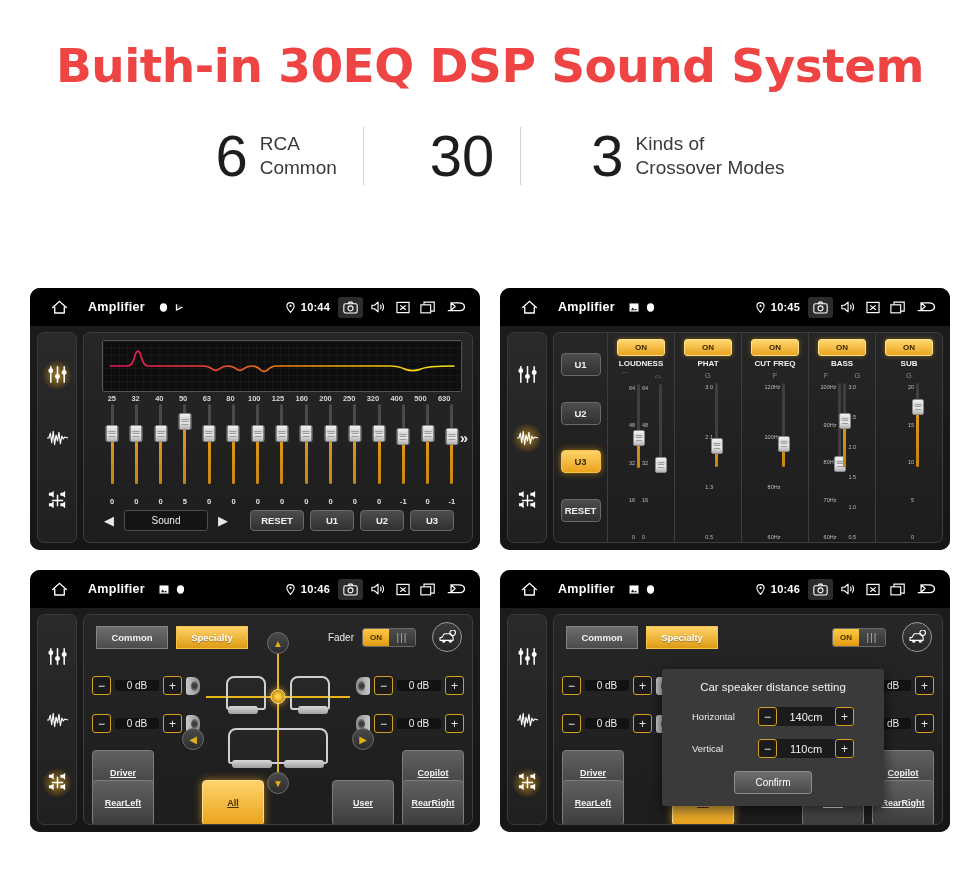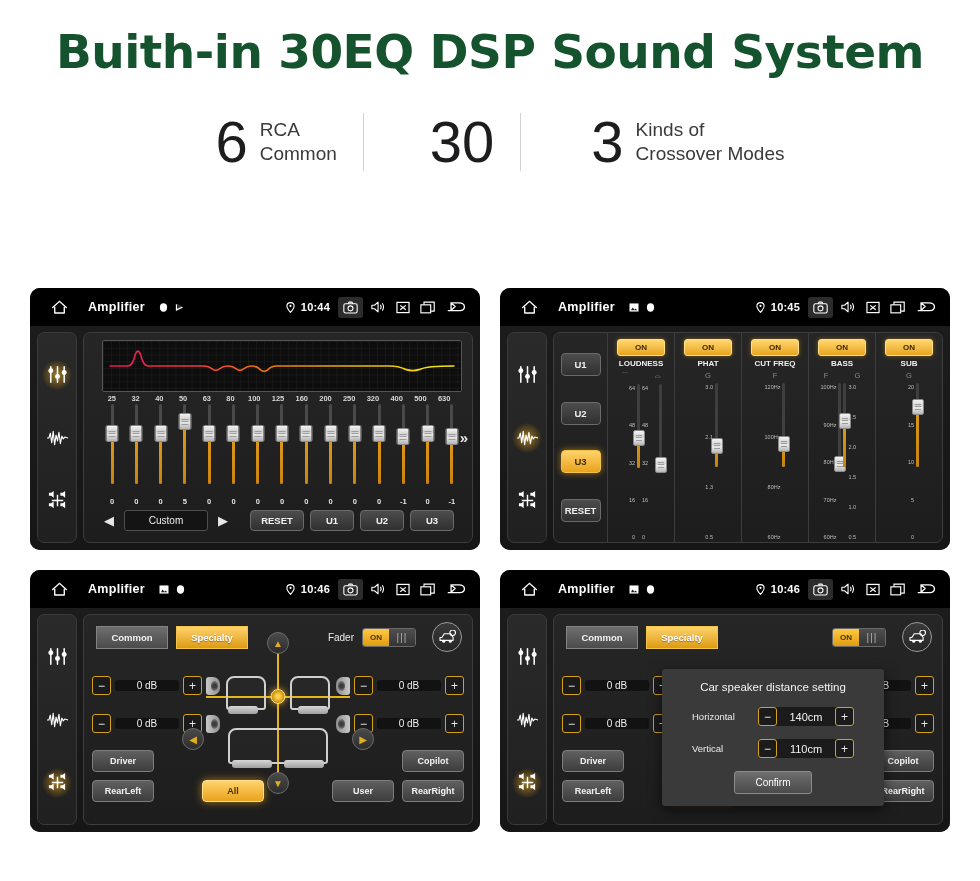--- a/index.html
+++ b/index.html
@@ -7,25 +7,25 @@
     width: 980px; height: 881px;
     background: #ffffff;
     font-family: "Liberation Sans", sans-serif;
     overflow: hidden;
     position: relative;
   }
 
   
   .hero-title {
     text-align: center;
-    color: #14532d;
+    color: #ef4444;
     font-size: 47px;
     font-weight: bold;
     letter-spacing: -0.5px;
-    padding-top: 24px;
+    padding-top: 38px;
     font-family: "DejaVu Sans", sans-serif;
   }
 
   .stats-row {
     display: flex;
     justify-content: center;
     align-items: center;
     margin-top: 34px;
     padding: 0 40px;
   }
@@ -332,21 +332,21 @@
     display:flex; align-items:center;
     background:#121212; border-radius:3px;
   }
   .pm {
     width: 19px; height: 19px;
     border:1px solid #d4a11c; border-radius:3px;
     background:#1b1b1b; color:#e9e9e9;
     display:flex; align-items:center; justify-content:center;
     font-size: 12px; line-height:1;
   }
-  .db-val { color:#efefef; font-size: 10px; width: 64px; text-align:center; }
+  .db-val { color:#efefef; font-size: 10px; width: 44px; text-align:center; }
   .spk {
     width: 14px; height: 18px;
     background: linear-gradient(90deg,#c9c9c9,#8d8d8d);
     border-radius: 3px 7px 7px 3px;
     position: relative;
   }
   .spk::after {
     content:""; position:absolute; right:2px; top:50%;
     transform:translateY(-50%);
     width:7px; height:10px; border-radius:50%;
@@ -382,24 +382,24 @@
   .nav-circ {
     position:absolute; width: 22px; height: 22px; border-radius:50%;
     background: linear-gradient(180deg,#4a4a4a,#2d2d2d);
     border: 1px solid #6c6c6c;
     display:flex; align-items:center; justify-content:center;
     color: #e3ae1c; font-size: 10px;
   }
 
   .p3-btn {
     position:absolute;
-    width: 62px; padding: 5px 0; text-align:center;
+    width: 62px; padding: 17px 0; text-align:center;
     border-radius: 4px; font-size: 9px; font-weight:bold;
     background: linear-gradient(180deg,#606060,#3d3d3d);
-    border:1px solid #7d7d7d; color:#f2f2f2;
+    border:1px solid #7d7d7d; color:#f2f2f2;text-decoration:underline;
   }
   .p3-btn.active {
     background: linear-gradient(180deg,#ffd36b,#e9a31c);
     border-color:#ffe08e; color:#4a3300;
     box-shadow: 0 0 8px rgba(255,180,30,.6);
     margin-left: 40px;
   }
 
   
   .modal-overlay { position:absolute; inset:0; }
@@ -701,21 +701,21 @@
           <span>0</span>
           <span>0</span>
           <span>0</span>
           <span>-1</span>
           <span>0</span>
           <span>-1</span>
         </div>
 
         <div class="eq-ctrls">
           <div class="arrow-btn">◀</div>
-          <div class="preset-box">Custom</div>
+          <div class="preset-box">Sound</div>
           <div class="arrow-btn">▶</div>
           <div class="btn reset-w">RESET</div>
           <div class="btn u-w">U1</div>
           <div class="btn u-w">U2</div>
           <div class="btn u-w">U3</div>
         </div>
 
         <div class="dbl-arrow">»</div>
       </div>
     </div>

